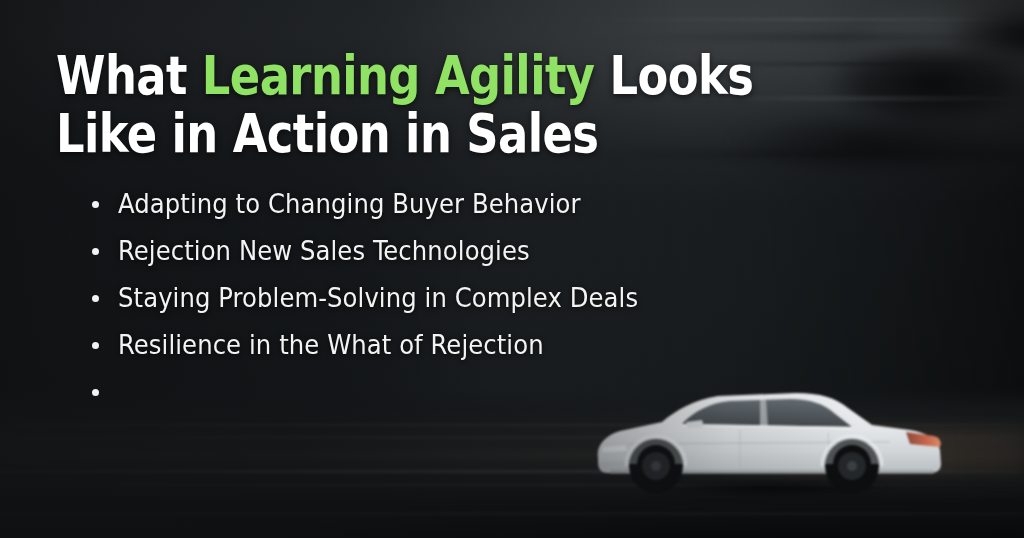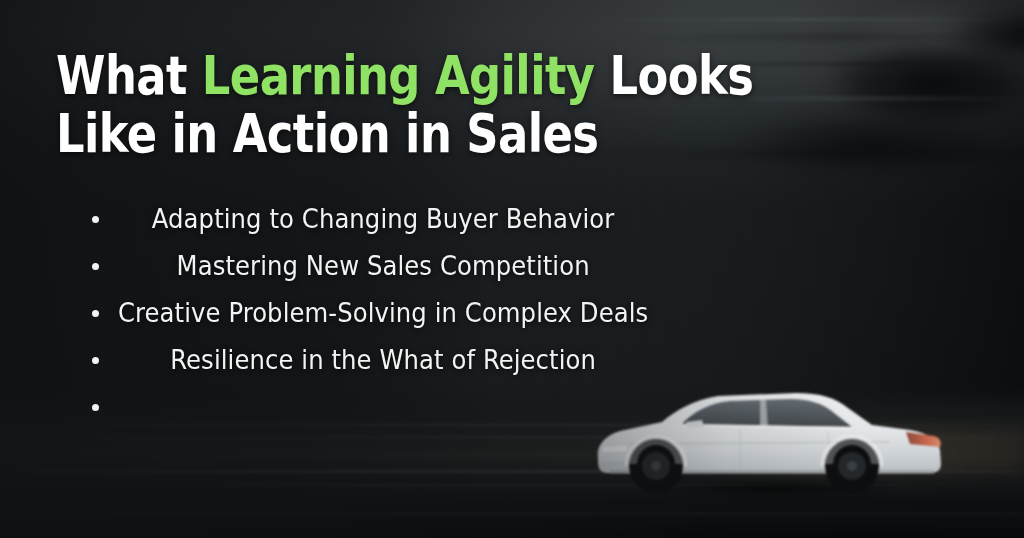--- a/index.html
+++ b/index.html
@@ -122,23 +122,22 @@
     line-height:58px;
     letter-spacing:-0.6px;
     color:#ffffff;
     text-shadow:0 2px 7px rgba(0,0,0,.62);
     transform:scaleX(.94);
     transform-origin:left top;
   }
   .headline .accent { color:#8fe263; }
 
   .bullets {
-    position:absolute; left:84px; top:203px;
+    position:absolute; left:84px; top:188px;
     list-style:none;
-    text-align:center;
   }
   .bullets li {
     position:relative;
     padding-left:34px;
     margin-bottom:15px;
     font-family:"DejaVu Sans Condensed","Liberation Sans", sans-serif;
     font-size:27px;
     line-height:32px;
     font-weight:400;
     color:#f2f3f3;
@@ -255,25 +254,25 @@
 
     <h1 class="headline"><span>What </span><span class="accent">Learning Agility</span><span> Looks</span><br><span>Like in Action in Sales</span></h1>
 
     <ul class="bullets">
       <li>
         <span class="dot"></span>
         <span>Adapting to Changing Buyer Behavior</span>
       </li>
       <li>
         <span class="dot"></span>
-        <span>Mastering New Sales Competition</span>
-      </li>
-      <li>
-        <span class="dot"></span>
-        <span>Creative Problem-Solving in Complex Deals</span>
+        <span>Rejection New Sales Technologies</span>
+      </li>
+      <li>
+        <span class="dot"></span>
+        <span>Staying Problem-Solving in Complex Deals</span>
       </li>
       <li>
         <span class="dot"></span>
         <span>Resilience in the What of Rejection</span>
       </li>
       <li>
         <span class="dot"></span>
       </li>
     </ul>
 

